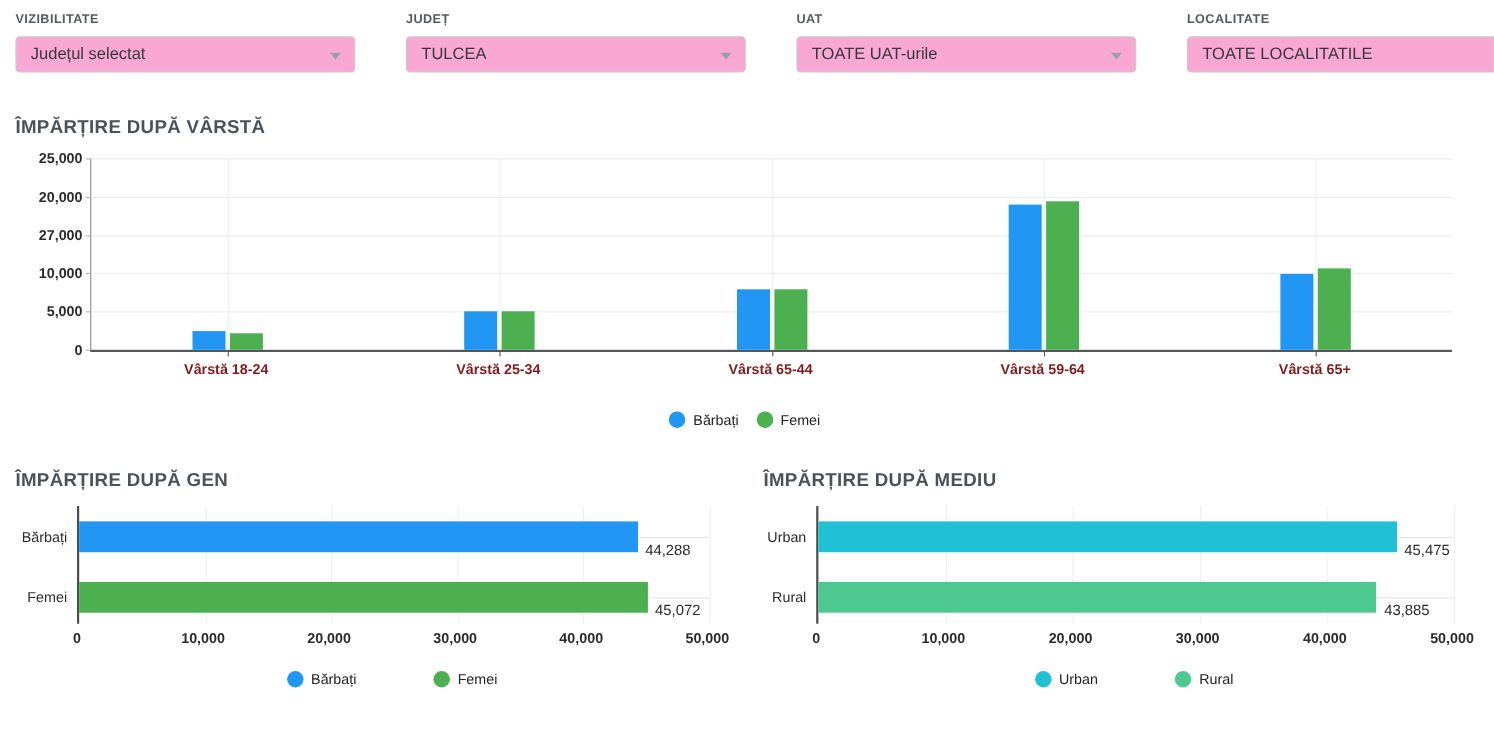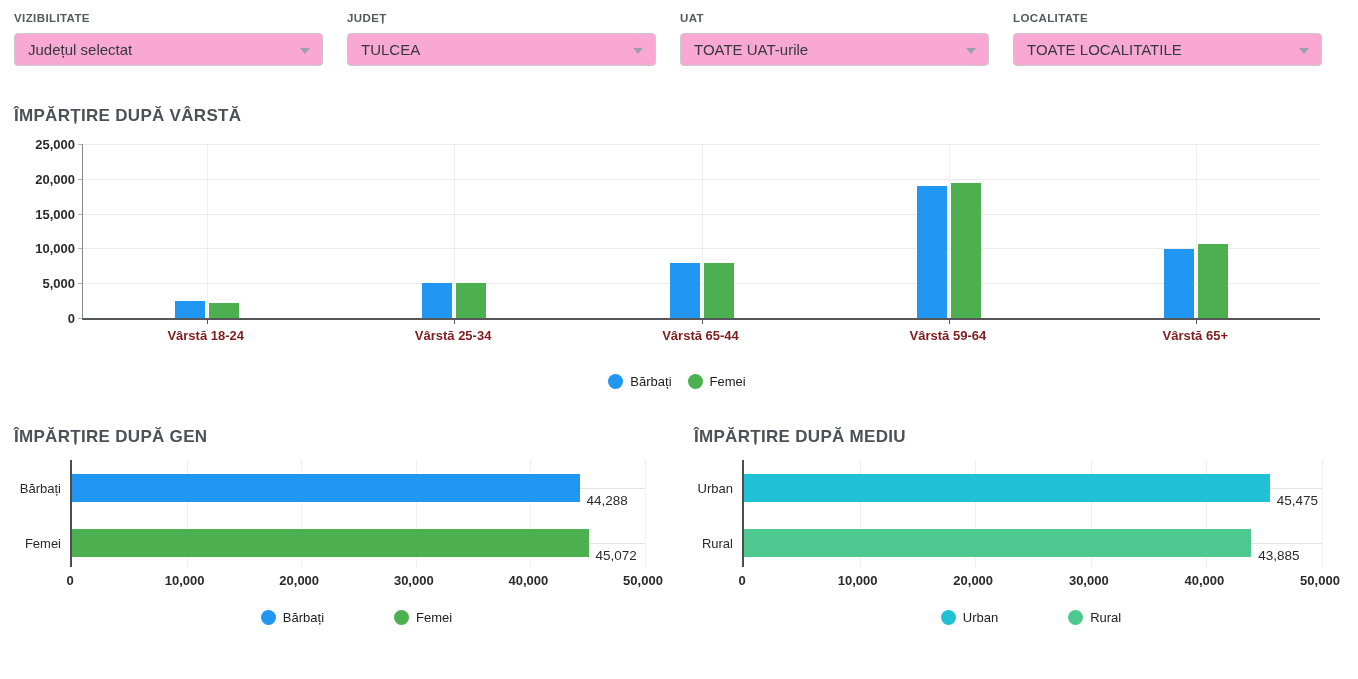--- a/index.html
+++ b/index.html
@@ -1,21 +1,21 @@
 <!DOCTYPE html>
 <html><head>
 <meta charset="utf-8">
 <style>
   html,body{margin:0;padding:0;}
   body{
     width:1358px;height:679px;background:#ffffff;overflow:hidden;
     font-family:"Liberation Sans",sans-serif;color:#333;
   }
   
-  .filters{display:grid;grid-template-columns:repeat(4,309px);column-gap:24px;padding:12px 28px 0 14px;}
+  .filters{display:grid;grid-template-columns:repeat(4,309px);column-gap:46px;padding:12px 28px 0 14px;}
   .filter-label{font-size:11.5px;font-weight:600;color:#56595e;letter-spacing:.4px;margin-bottom:9px;}
   .select{position:relative;height:31px;border:1px solid #c9c9c9;border-radius:4px;background:#f9a8d4;
     display:flex;align-items:center;padding:0 32px 0 13px;cursor:pointer;}
   .select-value{font-size:15px;color:#36383c;white-space:nowrap;overflow:hidden;}
   .caret{position:absolute;right:12px;top:50%;margin-top:-2px;width:0;height:0;
     border-left:5px solid transparent;border-right:5px solid transparent;border-top:6px solid #9aa0a6;}
   
   .section-title{font-size:17px;font-weight:600;color:#4c5157;letter-spacing:.3px;}
   
   #age-section{margin:40px 18px 0 14px;}
@@ -88,21 +88,21 @@
   </div>
 </div>
 
 <section id="age-section">
   <div class="section-title">ÎMPĂRȚIRE DUPĂ VÂRSTĂ</div>
   <div class="vchart">
     <div class="ylabels" id="age-ylabels">
         <div class="ytick-label" style="top: 174px;">0</div>
         <div class="ytick-label" style="top: 139.2px;">5,000</div>
         <div class="ytick-label" style="top: 104.4px;">10,000</div>
-        <div class="ytick-label" style="top: 69.6px;">15,000</div>
+        <div class="ytick-label" style="top: 69.6px;">27,000</div>
         <div class="ytick-label" style="top: 34.8px;">20,000</div>
         <div class="ytick-label" style="top: 0px;">25,000</div>
       </div>
     <div class="vplot" id="age-plot">
         <div class="ynub" style="top: 174px;"></div>
         <div class="hgrid" style="top: 139.2px;"></div>
         <div class="ynub" style="top: 139.2px;"></div>
         <div class="hgrid" style="top: 104.4px;"></div>
         <div class="ynub" style="top: 104.4px;"></div>
         <div class="hgrid" style="top: 69.6px;"></div>

